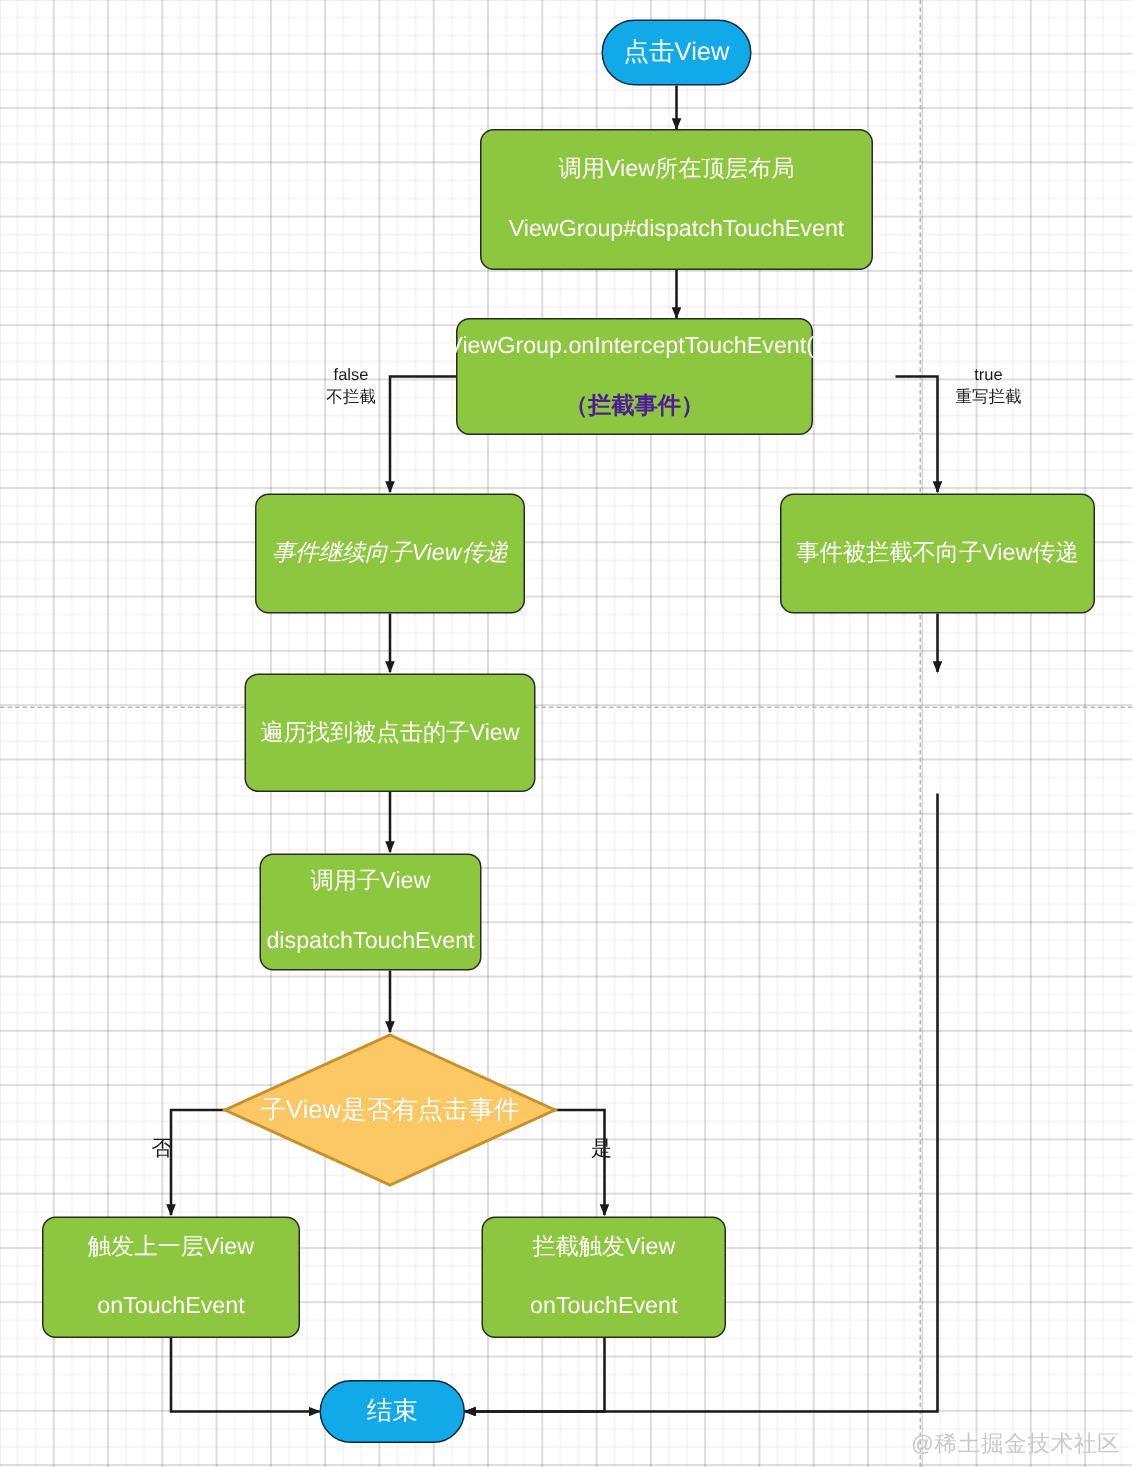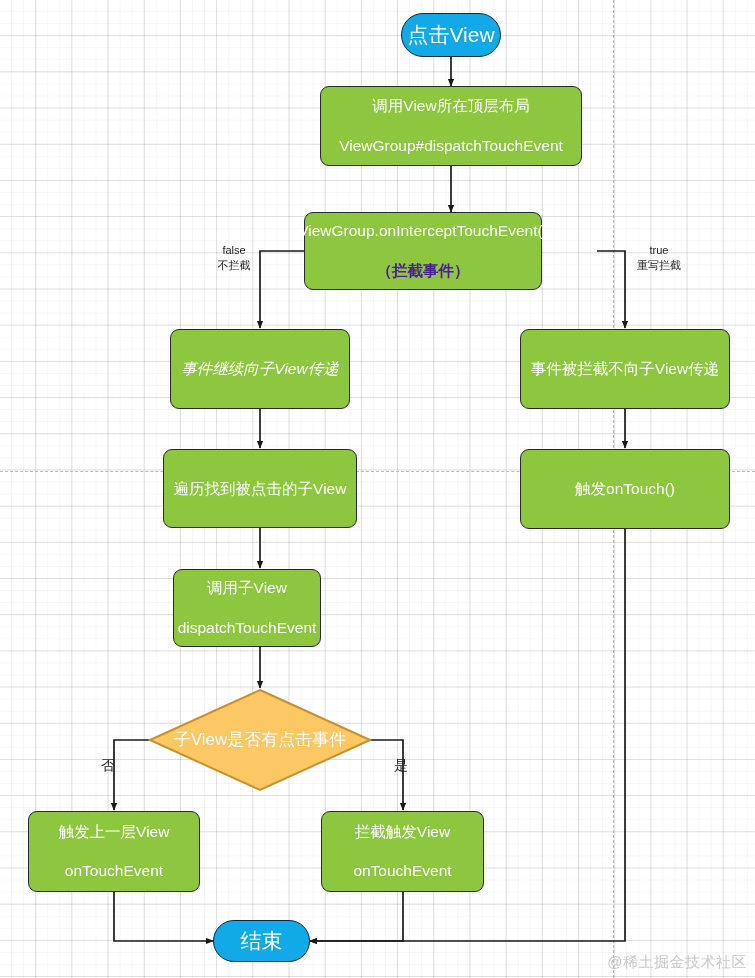--- a/index.html
+++ b/index.html
@@ -46,21 +46,21 @@
     background:#8cc63f;
     background-color:#8dc63f;
     border:1.6px solid #2a2a2a;
     border-radius:9px;
     font-size:15.5px;
   }
   .node.term{
     background:#12a9e8;
     border:1.6px solid #0b2b3a;
     border-radius:999px;
-    font-size:21px;
+    font-size:17px;
   }
   .node.decision{
     background:transparent;
     border:none;
     font-size:15.5px;
   }
   .diamond-shape{
     position:absolute;left:0;top:0;width:100%;height:100%;
   }
   .decision-label{
@@ -134,21 +134,21 @@
       <path d="M403,892 L403,941 L310,941" marker-end="url(#arrow)"></path>
 
       <path d="M625,529 L625,941 L310,941" marker-end="url(#arrow)"></path>
     </g>
   </svg>
 
   <div class="node term" style="left:401px;top:13px;width:100px;height:44px;">
     <span>点击View</span>
   </div>
 
-  <div class="node proc" style="left:320px;top:86px;width:262px;height:80px;">
+  <div class="node proc" style="left:320px;top:86px;width:262px;height:94px;">
     <div>
       <div>调用View所在顶层布局</div>
       <div>ViewGroup#dispatchTouchEvent</div>
     </div>
   </div>
 
   <div class="node proc" style="left:304px;top:212px;width:238px;height:78px;">
     <div>
       <div>ViewGroup.onInterceptTouchEvent()</div>
       <div class="red-line">（拦截事件）</div>
@@ -166,23 +166,20 @@
   </div>
 
   <div class="node proc" style="left:520px;top:329px;width:210px;height:80px;">
     <span>事件被拦截不向子View传递</span>
   </div>
 
   <div class="node proc" style="left:163px;top:449px;width:194px;height:79px;">
     <span>遍历找到被点击的子View</span>
   </div>
 
-  <div class="node proc" style="left:520px;top:449px;width:210px;height:80px;">
-    <span>触发onTouch()</span>
-  </div>
 
   <div class="node proc" style="left:173px;top:569px;width:148px;height:78px;">
     <div>
       <div>调用子View</div>
       <div>dispatchTouchEvent</div>
     </div>
   </div>
 
   <div class="node decision" style="left:148px;top:688px;width:224px;height:104px;">
     <svg class="diamond-shape" viewBox="0 0 224 104" preserveAspectRatio="none">

